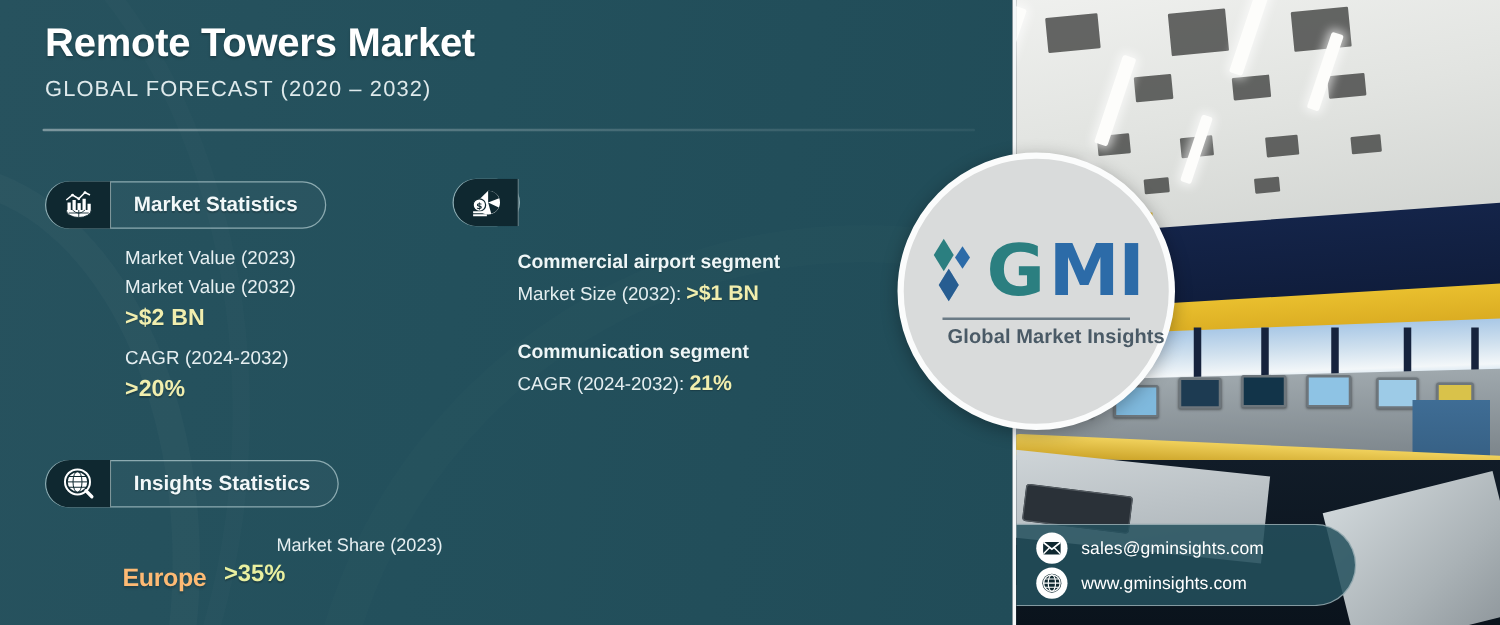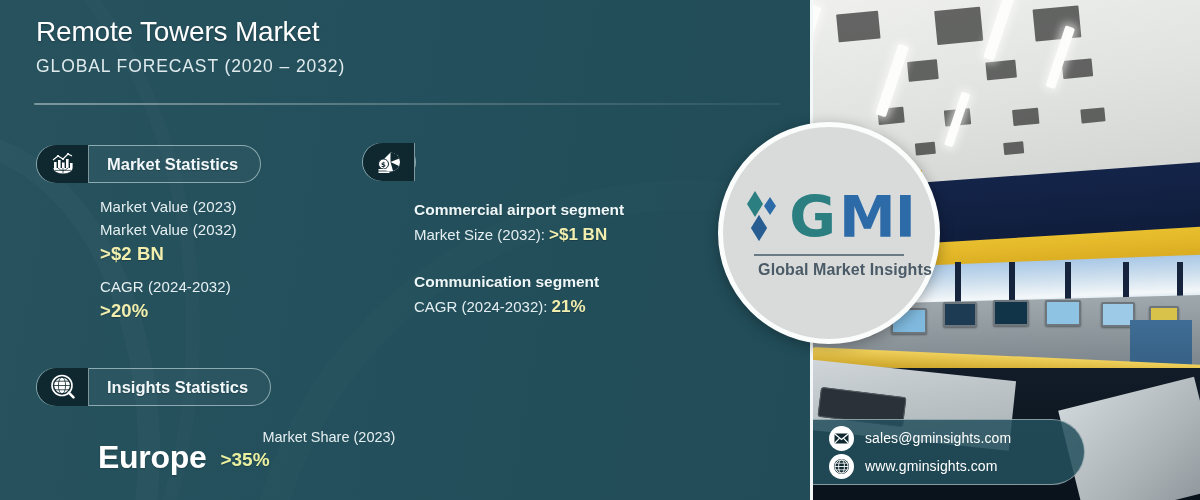--- a/index.html
+++ b/index.html
@@ -25,21 +25,21 @@
   }
   .sw1 { width: 420px; height: 640px; left: -260px; top: 130px; }
   .sw2 { width: 620px; height: 900px; left: -420px; top: -120px;
          border-width: 14px; border-color: rgba(255,255,255,0.015); }
   .sw3 { width: 900px; height: 900px; left: 240px; top: 180px;
          border-width: 30px; border-color: rgba(255,255,255,0.012); }
 
   
   .header { position: absolute; left: 36px; top: 14px; width: 740px; }
   .title {
-    font-size: 28px; font-weight: normal; color: #ffffff;
+    font-size: 32px; font-weight: bold; color: #ffffff;
     letter-spacing: -0.2px; line-height: 1.25;
     text-shadow: 0 1px 2px rgba(0,0,0,0.25);
   }
   .subtitle {
     margin-top: 7px; font-size: 17.5px; color: #dfeaec;
     letter-spacing: 0.9px; font-weight: 400;
   }
   .divider {
     position: absolute; left: 34px; top: 103px; width: 746px; height: 2px;
     background: linear-gradient(90deg, rgba(255,255,255,0.40), rgba(255,255,255,0.17) 60%, rgba(255,255,255,0.06));
@@ -93,21 +93,21 @@
     font-size: 17px; font-weight: bold; color: #f1eeae;
     text-shadow: 0 1px 1px rgba(0,0,0,0.22);
   }
   .seg-gap { height: 20px; }
 
   .stats-regional {
     position: absolute; left: 98px; top: 428px;
     display: flex; align-items: flex-end; gap: 14px;
   }
   .region-name {
-    font-size: 32px; font-weight: bold; color: #ffffff;
+    font-size: 20px; font-weight: bold; color: #fdba74;
     letter-spacing: -0.3px; line-height: 1;
     text-shadow: 0 1px 2px rgba(0,0,0,0.22);
   }
   .region-right { padding-bottom: 1px; }
   .region-sub { font-size: 14.5px; color: #e6eff1; line-height: 1.35; padding-left: 42px; }
   .region-val {
     font-size: 19px; font-weight: bold; color: #eaf0a0; line-height: 1.3;
     text-shadow: 0 1px 1px rgba(0,0,0,0.22);
   }
 

